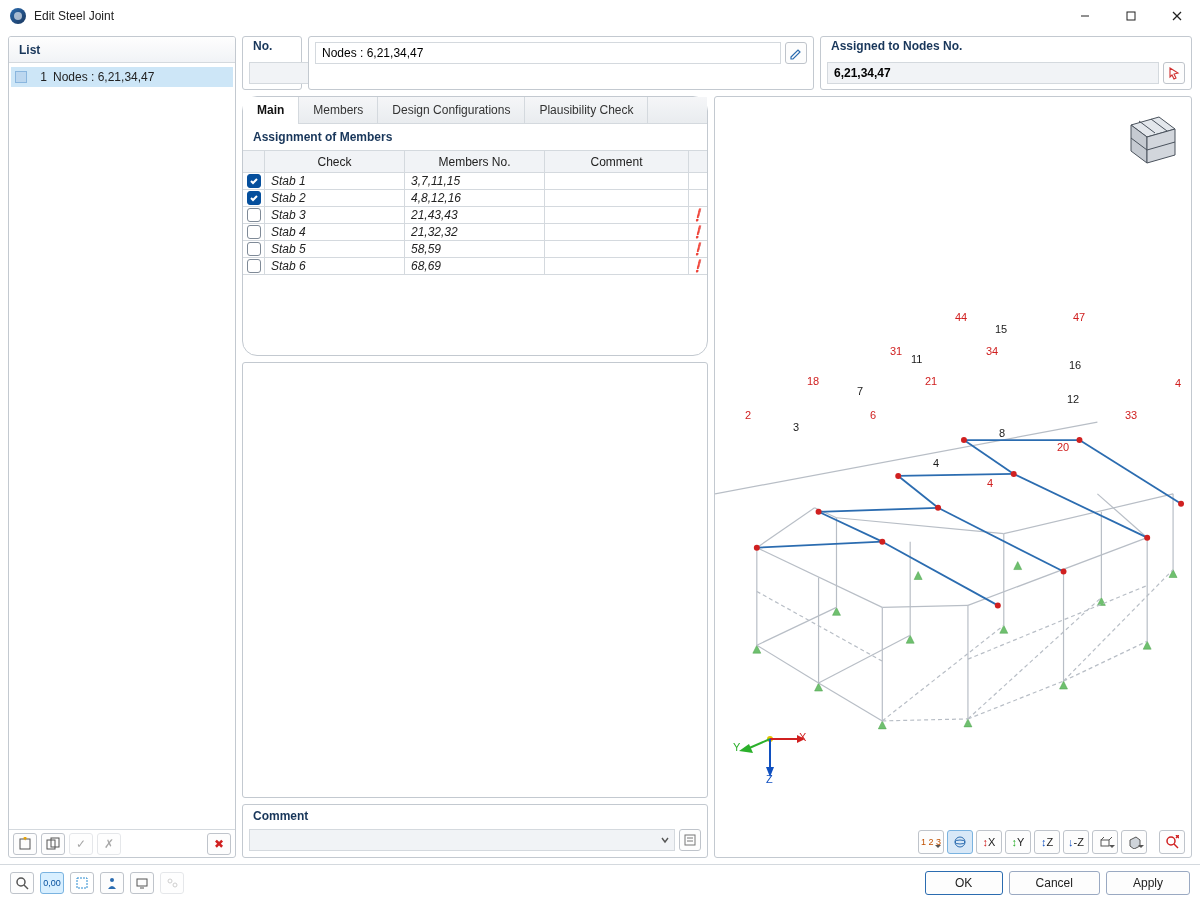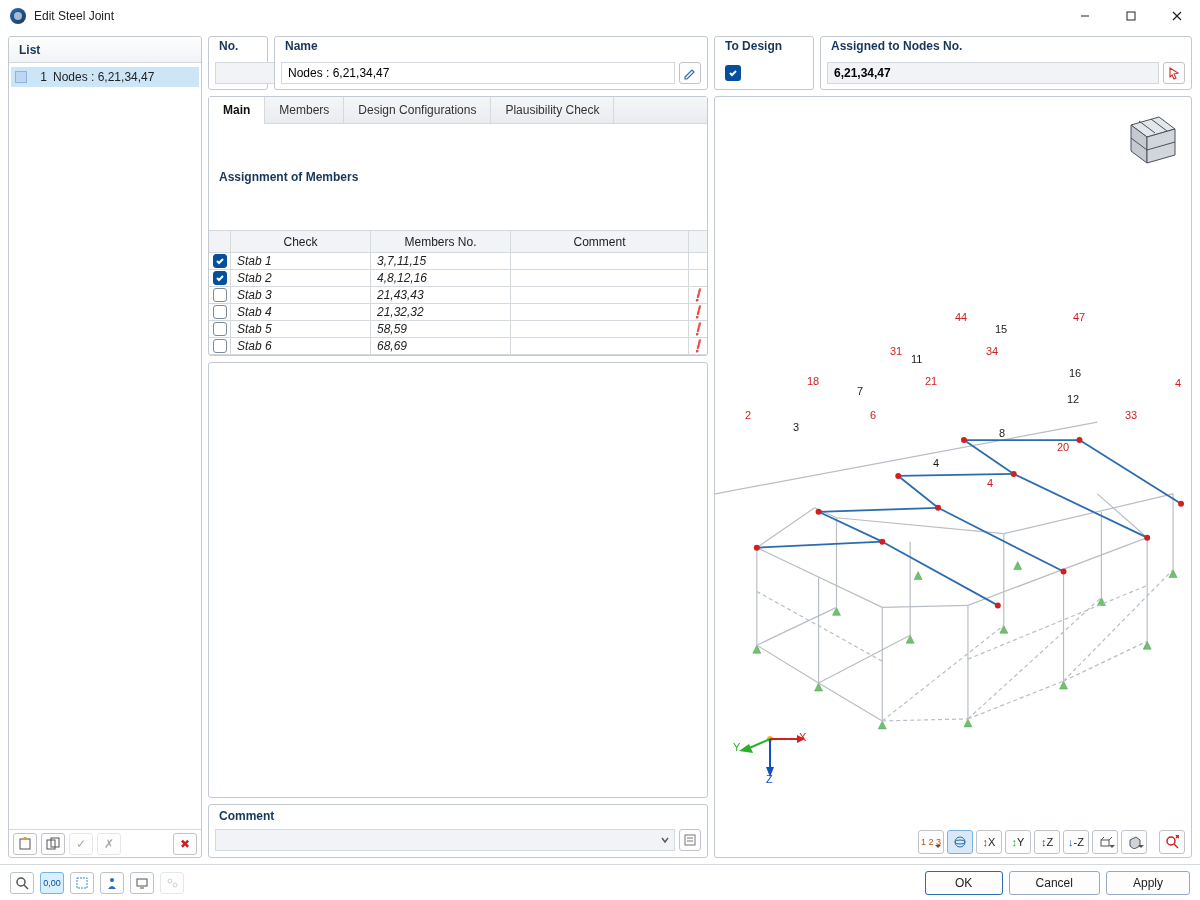--- a/index.html
+++ b/index.html
@@ -31,21 +31,21 @@
   
   .titlebar { height:32px; display:flex; align-items:center; padding:0 0 0 10px; background:#fff; }
   .titlebar .appicon { width:16px; height:16px; border-radius:50%; background:linear-gradient(135deg,#2b6cb0,#1a365d); display:flex; align-items:center; justify-content:center; color:#fff; font-size:10px; margin-right:8px;}
   .titlebar .title { font-size:12px; color:#222; }
   .titlebar .winbtns { margin-left:auto; display:flex; }
   .winbtn { width:46px; height:32px; display:flex; align-items:center; justify-content:center; }
   .winbtn svg{ stroke:#222; }
   
   .client { flex:1; display:flex; padding:4px 8px 6px 8px; gap:6px; min-height:0; }
   
-  .left-panel { width:194px; display:flex; flex-direction:column; border:1px solid var(--panel-border); border-radius:3px; background:#fff; overflow:hidden;}
+  .left-panel { width:228px; display:flex; flex-direction:column; border:1px solid var(--panel-border); border-radius:3px; background:#fff; overflow:hidden;}
   .panel-header { display:flex; align-items:center; height:26px; padding:0 10px; color:var(--dark-blue); font-weight:600; background:linear-gradient(#fefefe,#f1f3f6); border-bottom:1px solid var(--border-light);}
   .tree { flex:1; padding:4px 2px; }
   .tree-row { height:20px; display:flex; align-items:center; gap:6px; padding:0 4px; }
   .tree-row.selected { background:var(--selection);}
   .tree-row .sq { width:12px; height:12px; background:#bcd7ef; border:1px solid #8ab6de; }
   .tree-row .idx { width:14px; text-align:right; }
   .left-toolbar { height:28px; display:flex; align-items:center; gap:4px; padding:0 4px; border-top:1px solid var(--border-light);}
   .icon-btn { width:24px; height:22px; border:1px solid var(--btn-border); border-radius:3px; background:var(--btn-bg); display:flex; align-items:center; justify-content:center; font-size:12px;}
   .icon-btn.disabled{ opacity:.4;}
   .icon-btn.danger{ color:#d02020; }
@@ -63,21 +63,21 @@
   .text-input { flex:1; height:22px; border:1px solid var(--border-light); background:#fff; padding:0 6px; font-family:inherit; font-size:12px;}
   .text-input.right { text-align:right; }
   .text-input.readonly{ background:#f1f3f6;font-weight:bold;}
   .mini-btn { width:22px; height:22px; border:1px solid var(--btn-border); border-radius:3px; background:var(--btn-bg); display:flex;align-items:center;justify-content:center;}
   .chk { width:16px; height:16px; border-radius:3px; background:#054f9d; display:flex; align-items:center; justify-content:center;}
   .chk svg { stroke:#fff; }
   
   .content-row { flex:1; display:flex; gap:6px; min-height:0;}
   .center-col { flex:1; display:flex; flex-direction:column; gap:6px; min-width:0;}
   
-  .tabs-box { border:1px solid var(--panel-border); border-radius:3px; background:#fff; padding:0;justify-content:space-between; }
+  .tabs-box { border:1px solid var(--panel-border); border-radius:15px; background:#fff; padding:0; }
   .tabs { display:flex; background:linear-gradient(#f5f6f8,#e9ecef); border-bottom:1px solid var(--border-light);}
   .tab { padding:6px 14px; color:#333; border-right:1px solid var(--border-light);}
   .tab.active{ background:#fff; color:#111; font-weight:600; position:relative;}
   .tab.active::after{content:"";position:absolute;left:0;right:0;bottom:-1px;height:1px;background:#fff;}
   .tabs-box.members { flex:0 0 260px; display:flex; flex-direction:column;}
   .section-title{ padding:6px 10px 0 10px; color:var(--dark-blue); font-weight:600;}
   .grid { border-top:1px solid var(--border-light); margin-top:6px;}
   .grid-header, .grid-row { display:grid; grid-template-columns:22px 140px 140px 1fr 18px; align-items:center;}
   .grid-header{ height:22px; background:#f1f3f6; border-bottom:1px solid var(--border-light);}
   .grid-header > div{ text-align:center; font-weight:400; border-right:1px solid var(--border-light); height:100%; display:flex; align-items:center; justify-content:center; font-size:12px;}
@@ -186,36 +186,25 @@
     <div class="right-area">
 
       <div class="top-fields">
         <div class="field-box no">
           <div class="field-label">No.</div>
           <div class="field-body">
             <input class="text-input right readonly" readonly="" value="1" style="">
           </div>
         </div>
         <div class="field-box name">
-          <div class="field-label">Name</div>
           <div class="field-body">
             <input class="text-input" value="Nodes : 6,21,34,47" style="">
             <div class="mini-btn">
               <svg width="14" height="14">
                   <path d="M2 11 L9 4 L11 6 L4 13 L2 13 Z" fill="none" stroke="#2b6cb0" stroke-width="1.2"></path>
-                </svg>
-            </div>
-          </div>
-        </div>
-        <div class="field-box to-design">
-          <div class="field-label">To Design</div>
-          <div class="field-body" style="justify-content:flex-start; padding-left:10px;">
-            <div class="chk">
-              <svg width="10" height="10">
-                  <polyline points="2,5 4,7 8,3" fill="none" stroke-width="2"></polyline>
                 </svg>
             </div>
           </div>
         </div>
         <div class="field-box assigned">
           <div class="field-label">Assigned to Nodes No.</div>
           <div class="field-body">
             <input class="text-input readonly" readonly="" value="6,21,34,47" style="">
             <div class="mini-btn" style="color:#d02020;">
               <svg width="14" height="14">
@@ -466,21 +455,21 @@
                 <div class="lbl node" style="left: 210px; top: 78px;">21</div>
                 <div class="lbl node" style="left: 30px; top: 112px;">2</div>
                 <div class="lbl node" style="left: 155px; top: 112px;">6</div>
                 <div class="lbl node" style="left: 460px; top: 80px;">4</div>
                 <div class="lbl node" style="left: 410px; top: 112px;">33</div>
                 <div class="lbl node" style="left: 342px; top: 144px;">20</div>
                 <div class="lbl node" style="left: 272px; top: 180px;">4</div>
                 <div class="lbl member" style="left: 280px; top: 26px;">15</div>
                 <div class="lbl member" style="left: 196px; top: 56px;">11</div>
                 <div class="lbl member" style="left: 142px; top: 88px;">7</div>
-                <div class="lbl member" style="left: 354px; top: 70px;">16</div>
+                <div class="lbl member" style="left: 354px; top: 62px;">16</div>
                 <div class="lbl member" style="left: 352px; top: 96px;">12</div>
                 <div class="lbl member" style="left: 78px; top: 124px;">3</div>
                 <div class="lbl member" style="left: 284px; top: 130px;">8</div>
                 <div class="lbl member" style="left: 218px; top: 160px;">4</div>
               </div>
 
             <div class="axis-gizmo">
               <svg viewBox="0 0 70 64" width="70" height="64">
                 <circle cx="35" cy="22" r="3" fill="#e6c200"></circle>
                 <line x1="35" y1="22" x2="62" y2="22" stroke="#d02020" stroke-width="2"></line>

